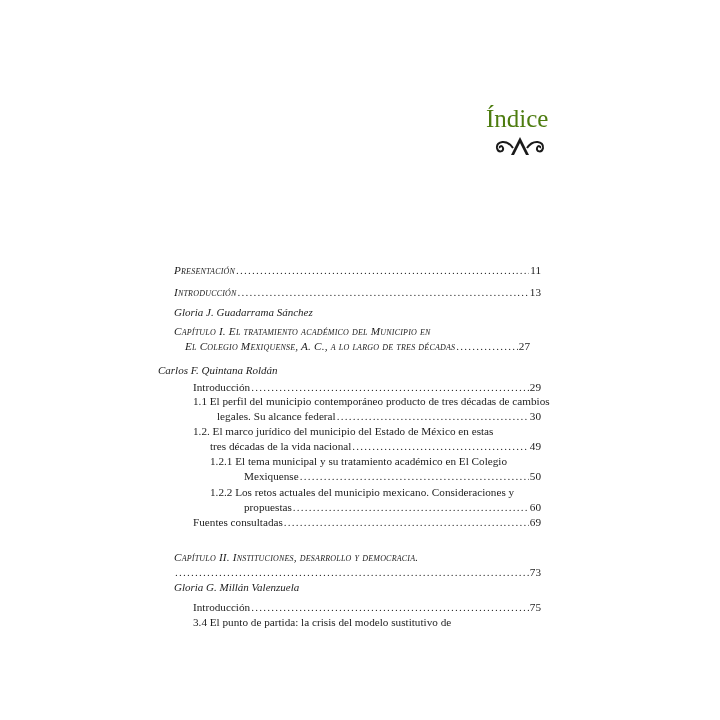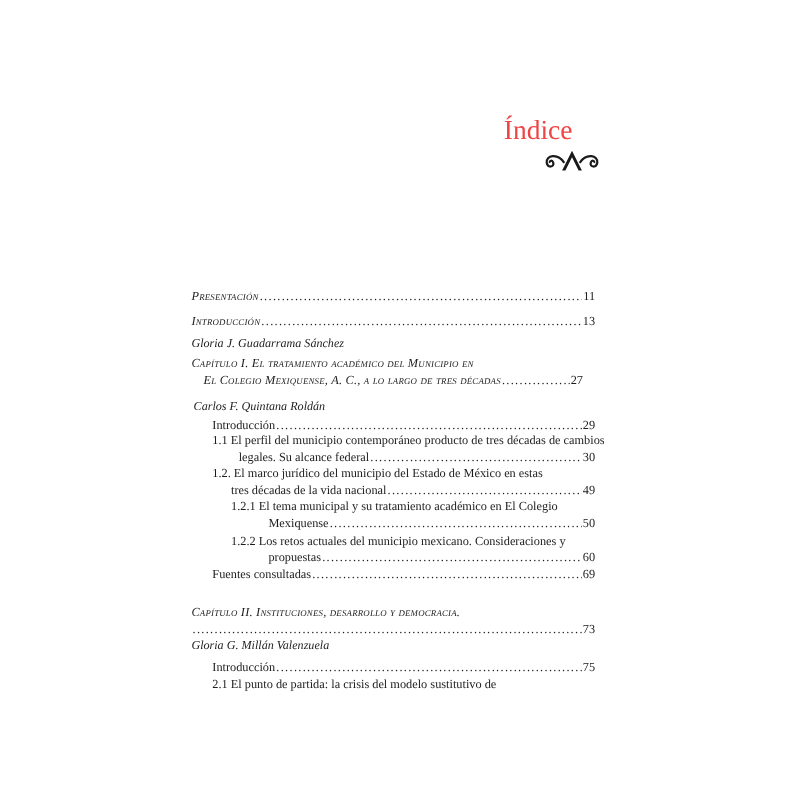--- a/index.html
+++ b/index.html
@@ -2,22 +2,22 @@
 <html><head>
   <meta charset="utf-8">
   <style>
     html, body { margin: 0; padding: 0; background: #ffffff; }
     body {
       width: 720px; height: 720px; position: relative; overflow: hidden;
       font-family: "Liberation Serif", "DejaVu Serif", serif;
       color: #1c1c1c;
     }
     .title {
-      position: absolute; left: 458px; top: 104px;
-      font-size: 25px; line-height: 30px; color: #ef4444;
+      position: absolute; left: 486px; top: 104px;
+      font-size: 25px; line-height: 30px; color: #4d7c0f;
     }
     .ornament { position: absolute; left: 492px; top: 134px; width: 56px; height: 24px; }
     .line {
       position: absolute; font-size: 11.2px; line-height: 13px; white-space: nowrap;
       display: flex; align-items: baseline;
     }
     .line .txt { flex: 0 0 auto; }
     .line .dots {
       flex: 1 1 auto; overflow: hidden; letter-spacing: 1.2px; margin: 0 1px;
     }
@@ -51,21 +51,21 @@
   <span class="pg">13</span>
 </div>
 <div class="author" style="left:174px; top:294px;margin-top:12px;">Gloria J. Guadarrama Sánchez</div>
 
 <div class="plain sc" style="left:174px; top:325px;">Capítulo I. El tratamiento académico del Municipio en</div>
 <div class="line" style="left:185px; top:340px; width:345px;">
   <span class="txt sc">El Colegio Mexiquense, A. C., a lo largo de tres décadas</span>
   <span class="dots"></span>
   <span class="pg">27</span>
 </div>
-<div class="author" style="left:176px; top:364px;">Carlos F. Quintana Roldán</div>
+<div class="author" style="left:158px; top:364px;">Carlos F. Quintana Roldán</div>
 
 <div class="line" style="left:193px; top:381px; width:348px;">
   <span class="txt">Introducción</span>
   <span class="dots"></span>
   <span class="pg">29</span>
 </div>
 
 <div class="plain" style="left:193px; top:395px;">1.1 El perfil del municipio contemporáneo producto de tres décadas de cambios</div>
 <div class="line" style="left:217px; top:410px; width:324px;">
   <span class="txt">legales. Su alcance federal</span>
@@ -105,13 +105,13 @@
   <span class="dots"></span>
   <span class="pg">73</span>
 </div>
 <div class="author" style="left:174px; top:581px;">Gloria G. Millán Valenzuela</div>
 
 <div class="line" style="left:193px; top:601px; width:348px;">
   <span class="txt">Introducción</span>
   <span class="dots"></span>
   <span class="pg">75</span>
 </div>
-<div class="plain" style="left:193px; top:616px;">2.1 El punto de partida: la crisis del modelo sustitutivo de</div>
+<div class="plain" style="left:193px; top:616px;">3.4 El punto de partida: la crisis del modelo sustitutivo de</div>
 
 </body></html>

